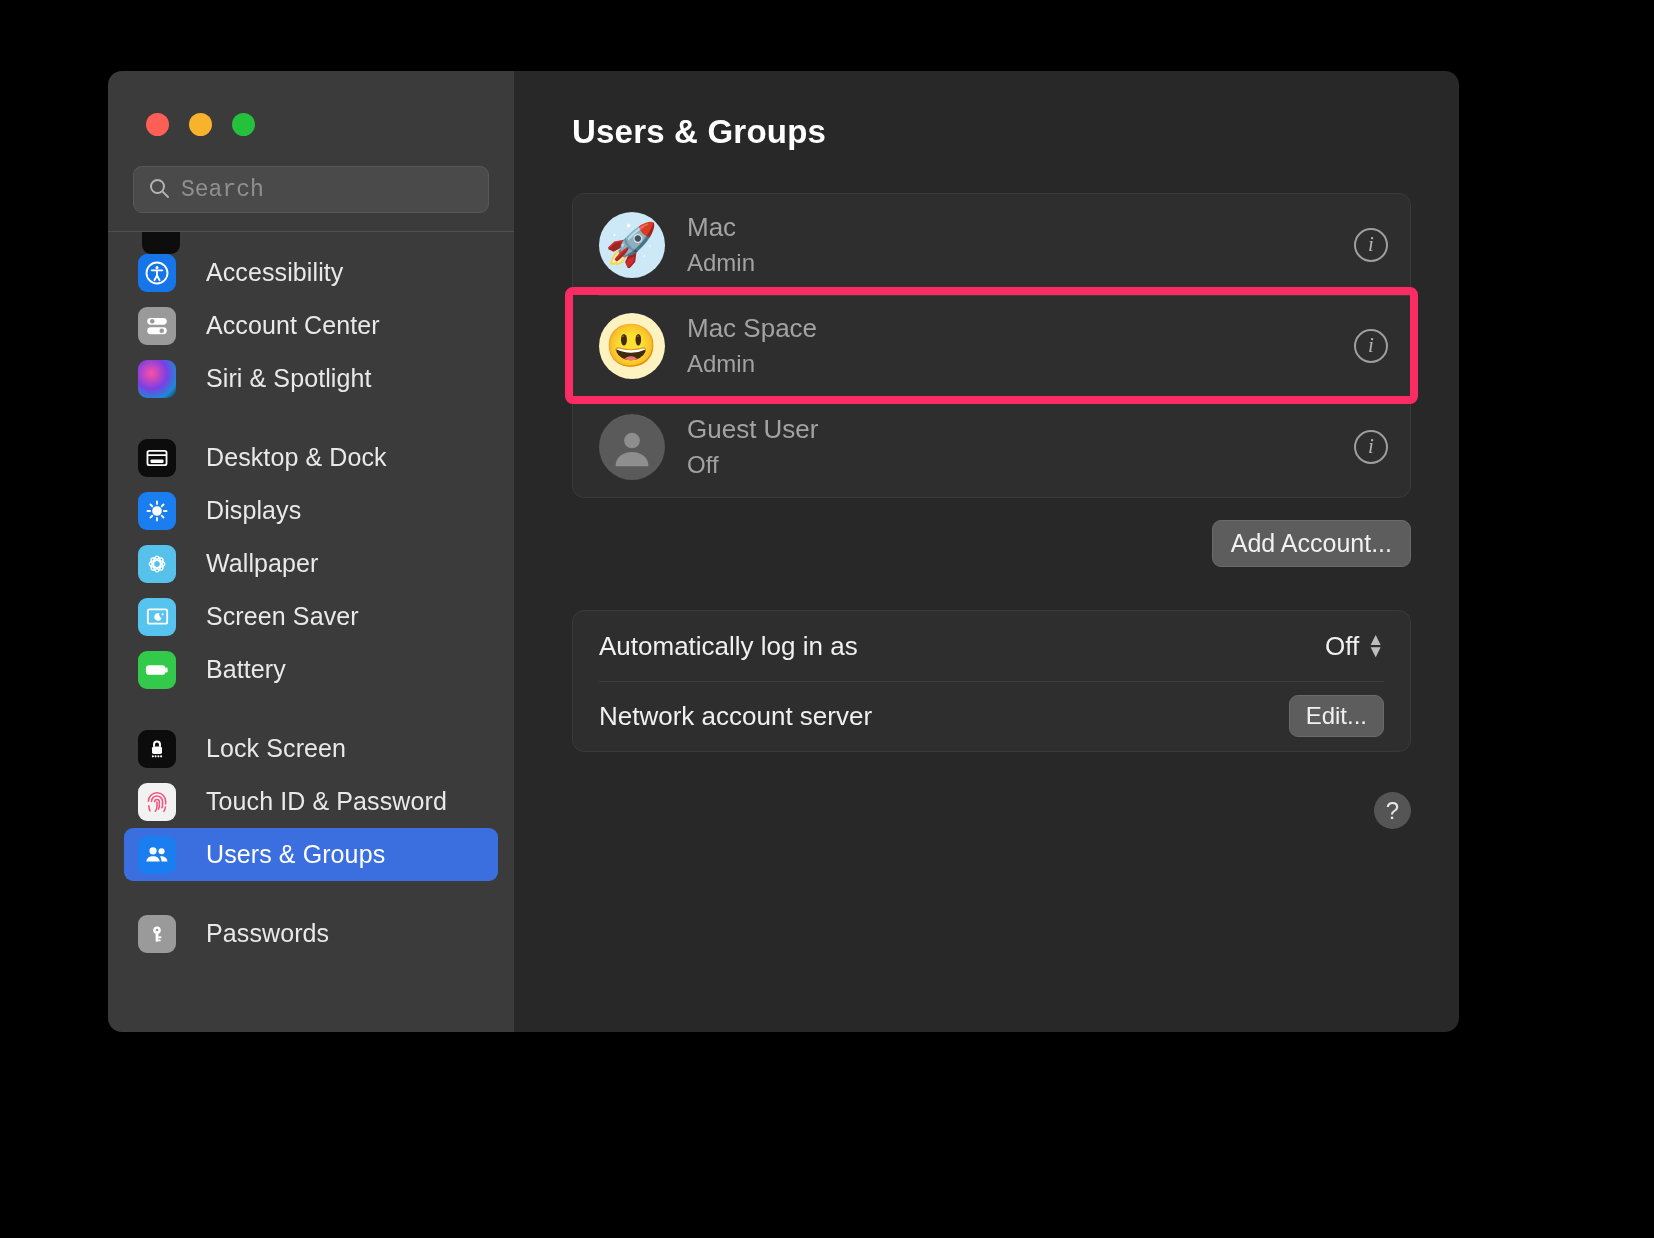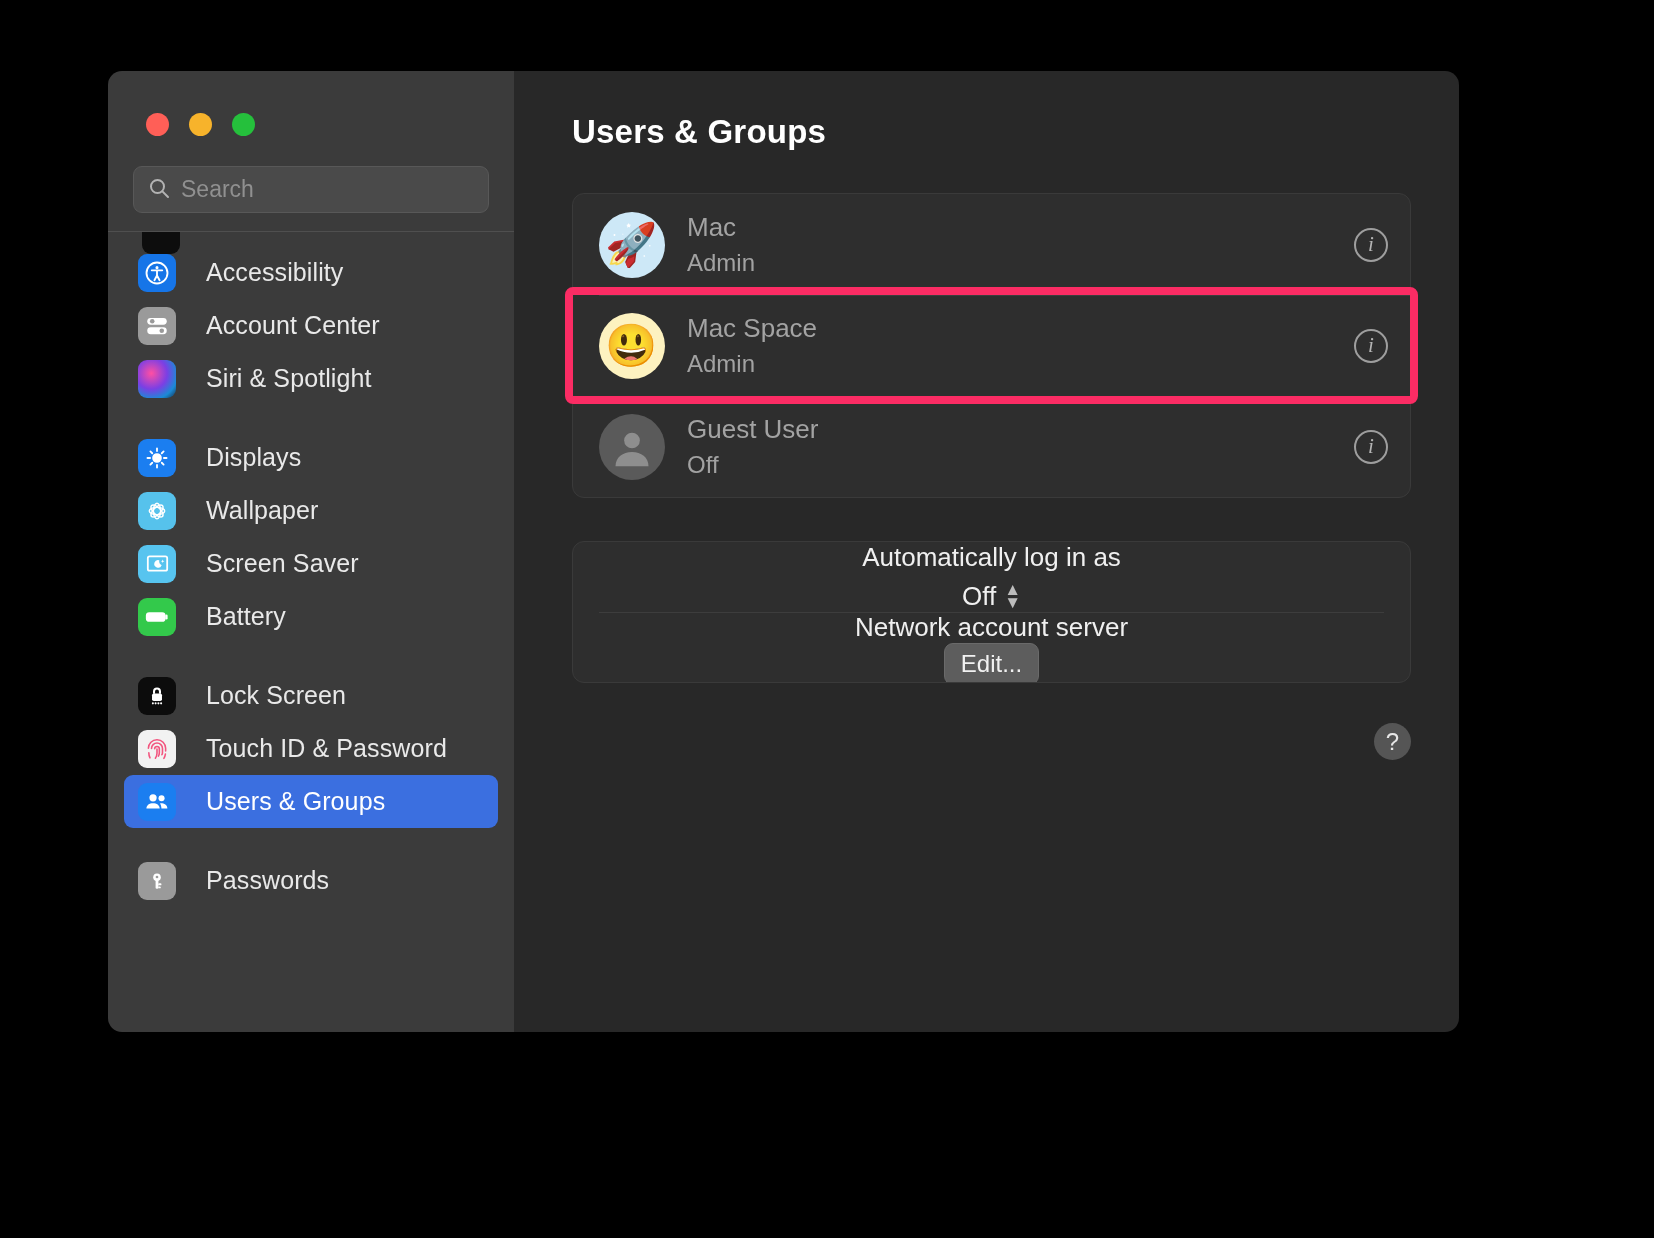--- a/index.html
+++ b/index.html
@@ -50,21 +50,21 @@
     padding: 0 13px;
     gap: 10px;
   }
   .search-box svg { flex: 0 0 auto; }
   .search-input {
     background: transparent;
     border: none;
     outline: none;
     color: #f0abfc;
     font-size: 23px;
-    font-family: Liberation Sans, sans-serif;
+    font-family: Liberation Mono, monospace;
     width: 100%;
   }
   .search-input::placeholder { color: #909090; }
 
   .nav-divider {
     height: 1px;
     background: #4f4f4f;
     margin-top: 18px;
   }
 
@@ -225,21 +225,20 @@
   }
   .btn.small { font-size: 24px; padding: 6px 16px; }
 
   .settings-card { margin-top: 43px; }
   .setting-row {
     display: flex;
     align-items: center;
     height: 70px;
     padding: 0 26px;
     position: relative;
-    flex-direction: column;
   }
   .setting-row + .setting-row::before {
     content: "";
     position: absolute;
     left: 26px; right: 26px; top: 0;
     height: 1px;
     background: #3d3d3d;
   }
   .setting-label {
     flex: 1;
@@ -341,20 +340,30 @@
         </div>
         <div class="nav-item">
           <span class="app-icon ic-siri"></span>
           <span class="nav-label">Siri &amp; Spotlight</span>
         </div>
       </div>
 
       <div class="nav-gap"></div>
 
       <div>
+        <div class="nav-item">
+          <span class="app-icon ic-desktop">
+            <svg width="26" height="26" viewBox="0 0 24 24" fill="none" stroke="#fff" stroke-width="1.7">
+              <rect x="3.2" y="5.4" width="17.6" height="13.2" rx="1.8"></rect>
+              <rect x="6" y="13.4" width="12" height="3.2" rx="1" fill="#fff" stroke="none"></rect>
+              <line x1="3.2" y1="9.4" x2="20.8" y2="9.4"></line>
+            </svg>
+          </span>
+          <span class="nav-label">Desktop &amp; Dock</span>
+        </div>
         <div class="nav-item">
           <span class="app-icon ic-displays">
             <svg width="26" height="26" viewBox="0 0 24 24" fill="none" stroke="#fff" stroke-width="1.7" stroke-linecap="round">
               <circle cx="12" cy="12" r="3.6" fill="#fff"></circle>
               <g>
                   <line x1="12" y1="3.2" x2="12" y2="5.6"></line>
                   <line x1="12" y1="18.4" x2="12" y2="20.8"></line>
               <line x1="3.2" y1="12" x2="5.6" y2="12"></line>
                   <line x1="18.4" y1="12" x2="20.8" y2="12"></line>
               <line x1="5.9" y1="5.9" x2="7.6" y2="7.6"></line>
@@ -493,20 +502,23 @@
           </svg>
         </div>
         <div class="user-text">
           <div class="user-name">Guest User</div>
           <div class="user-role">Off</div>
         </div>
         <button class="info-btn">i</button>
       </div>
     </div>
 
+    <div class="actions-row">
+      <button class="btn">Add Account...</button>
+    </div>
 
     <div class="card settings-card">
       <div class="setting-row">
         <span class="setting-label">Automatically log in as</span>
         <div class="stepper-value">
           <span class="stepper-text">Off</span>
           <span class="stepper-arrows">
             <span>▲</span>
               <span>▼</span>
           </span>

